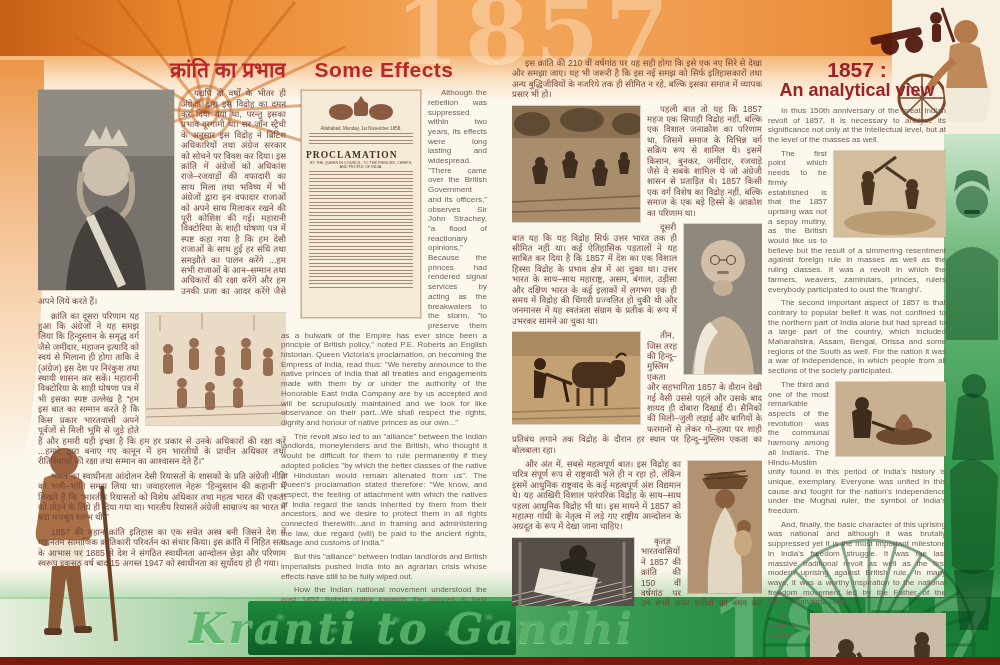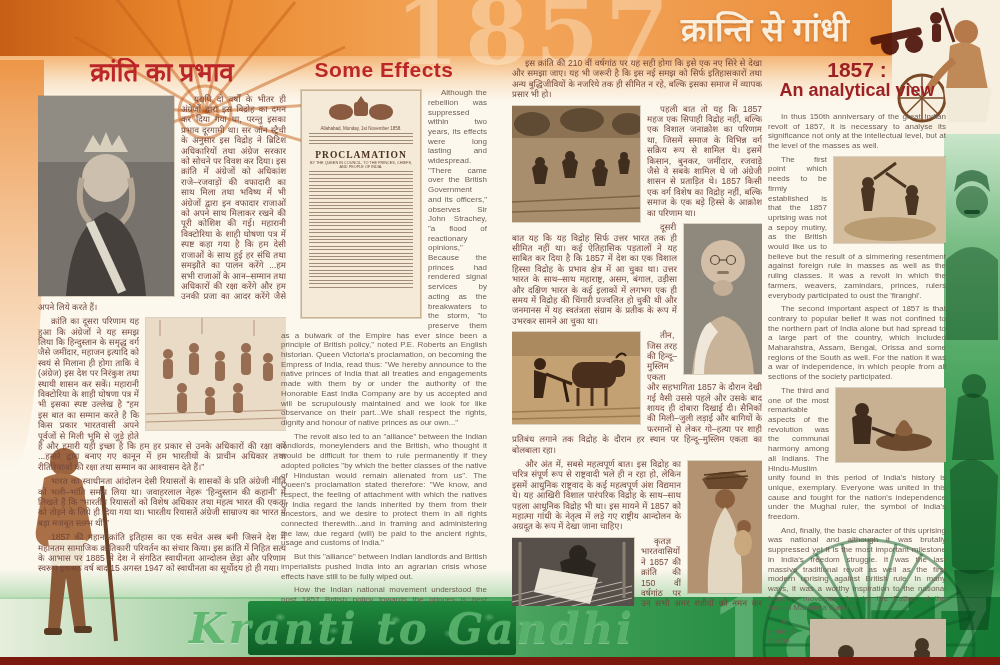--- a/index.html
+++ b/index.html
@@ -46,35 +46,35 @@
   .walking-gandhi{position:absolute;left:2px;top:436px;z-index:3;}
   .cannon-sketch{position:absolute;left:862px;top:2px;z-index:3;opacity:.9;}
   .portrait-green{position:absolute;z-index:3;}
   
   .col{position:absolute;top:58px;z-index:5;overflow:hidden;}
   #col1{left:38px;width:248px;height:548px;}
   #col2{left:281px;width:206px;height:548px;}
   #col3{left:512px;width:250px;height:548px;}
   #col4{left:768px;width:178px;height:600px;}
   .col-heading{text-align:center;color:#bb2629;font-weight:bold;margin:0 0 7px 0;line-height:1.1;}
-  #col1 .col-heading,#col3 .col-heading{font-size:26px;}
+  #col1 .col-heading,#col3 .col-heading{font-size:21px;text-align:right;}
   #col2 .col-heading{font-size:21px;letter-spacing:.5px;}
-  #col4 .col-heading{font-size:18px;color:#9c2125;margin-bottom:11px;}
+  #col4 .col-heading{font-size:18px;color:#9c2125;margin-bottom:5px;}
   .hi p{font-size:8.6px;line-height:10.4px;text-align:justify;margin:0 0 4px 0;text-indent:13px;color:#74463c;}
   .en p{font-size:8px;line-height:9.7px;text-align:justify;margin:0 0 4px 0;text-indent:13px;color:#6e5e54;}
   
   .ph{position:relative;overflow:hidden;background:#d8c6b2;box-shadow:0 0 0 1px rgba(120,90,60,.25);}
   .fl{float:left;margin:2px 7px 3px 0;}
   .fr{float:right;margin:2px 0 3px 7px;}
   .ph svg{display:block;}
   
   .doc{background:#f4ead7;border:1px solid #c9b28d;width:120px;padding:3px 4px;box-sizing:border-box;}
   .doc-date{font-size:4.5px;text-align:center;color:#6b4a35;margin-top:2px;}
   .doc-title{font-family:"Liberation Serif",serif;font-weight:bold;font-size:9.5px;letter-spacing:1px;
-    text-align:center;color:#4a3220;margin:3px 0 1px 0;}
+    color:#4a3220;margin:3px 0 1px 0;}
   .doc-sub{font-size:3.8px;text-align:center;color:#6b4a35;margin-bottom:2px;}
   .tl{background:repeating-linear-gradient(180deg,rgba(95,62,42,.55) 0 1px,transparent 1px 3.4px);margin:2px 3px;}
 </style>
 </head>
 <body>
 
 <div class="poster">
 
   <div class="band-top"></div>
   <div class="band-top-fade"></div>
@@ -119,21 +119,20 @@
         <line x1="131" y1="130" x2="30" y2="103"></line>
       <line x1="131" y1="130" x2="26" y2="130"></line>
         <line x1="131" y1="130" x2="30" y2="157"></line>
       <line x1="131" y1="130" x2="57" y2="204"></line>
         <line x1="131" y1="130" x2="205" y2="204"></line>
       <line x1="131" y1="130" x2="232" y2="157"></line>
     </g>
   </svg>
   <div class="crowd-green"></div>
 
-  <div class="title-hindi">क्रान्ति से गांधी</div>
   <div class="kranti-text">Kranti to Gandhi</div>
 
   <div class="gandhi-charkha">
     <svg width="108" height="134" viewBox="0 0 108 134">
       <circle cx="30" cy="98" r="23" fill="none" stroke="#7a4a28" stroke-width="3"></circle>
       <g stroke="#7a4a28" stroke-width="1.5">
         <line x1="30" y1="75" x2="30" y2="121"></line>
           <line x1="7" y1="98" x2="53" y2="98"></line>
         <line x1="14" y1="82" x2="46" y2="114"></line>
           <line x1="46" y1="82" x2="14" y2="114"></line>

